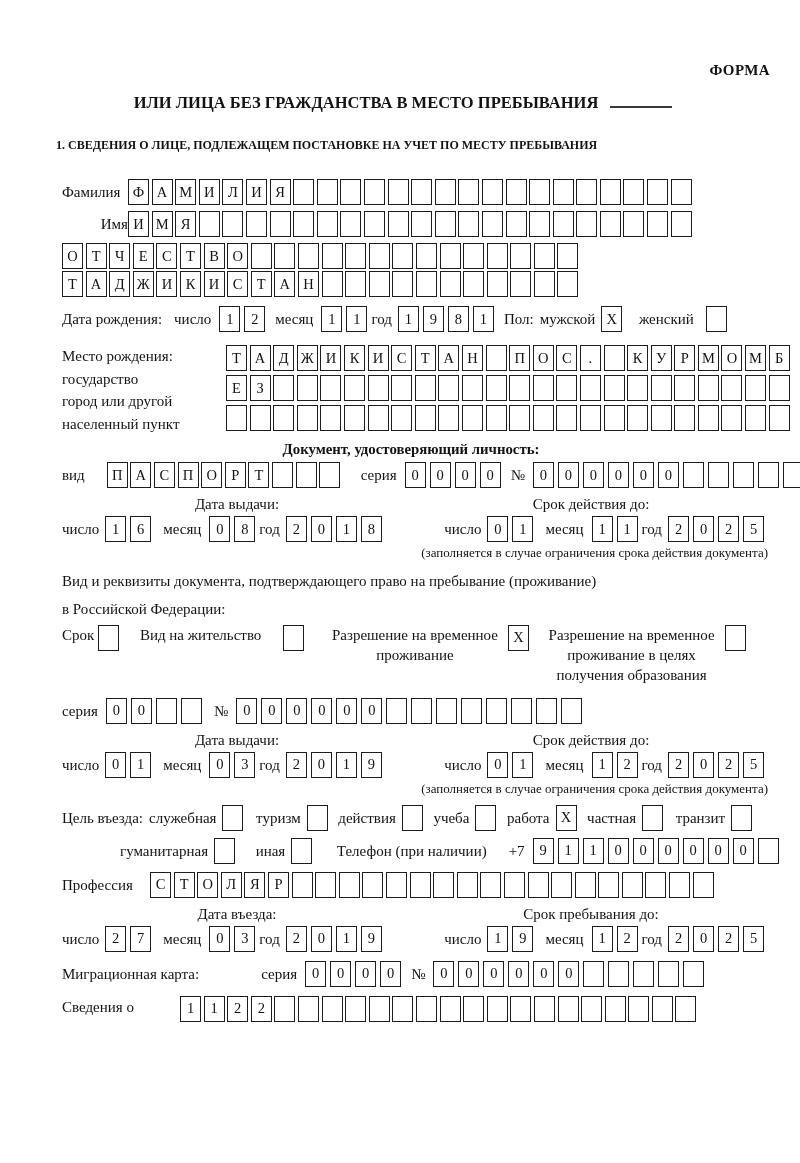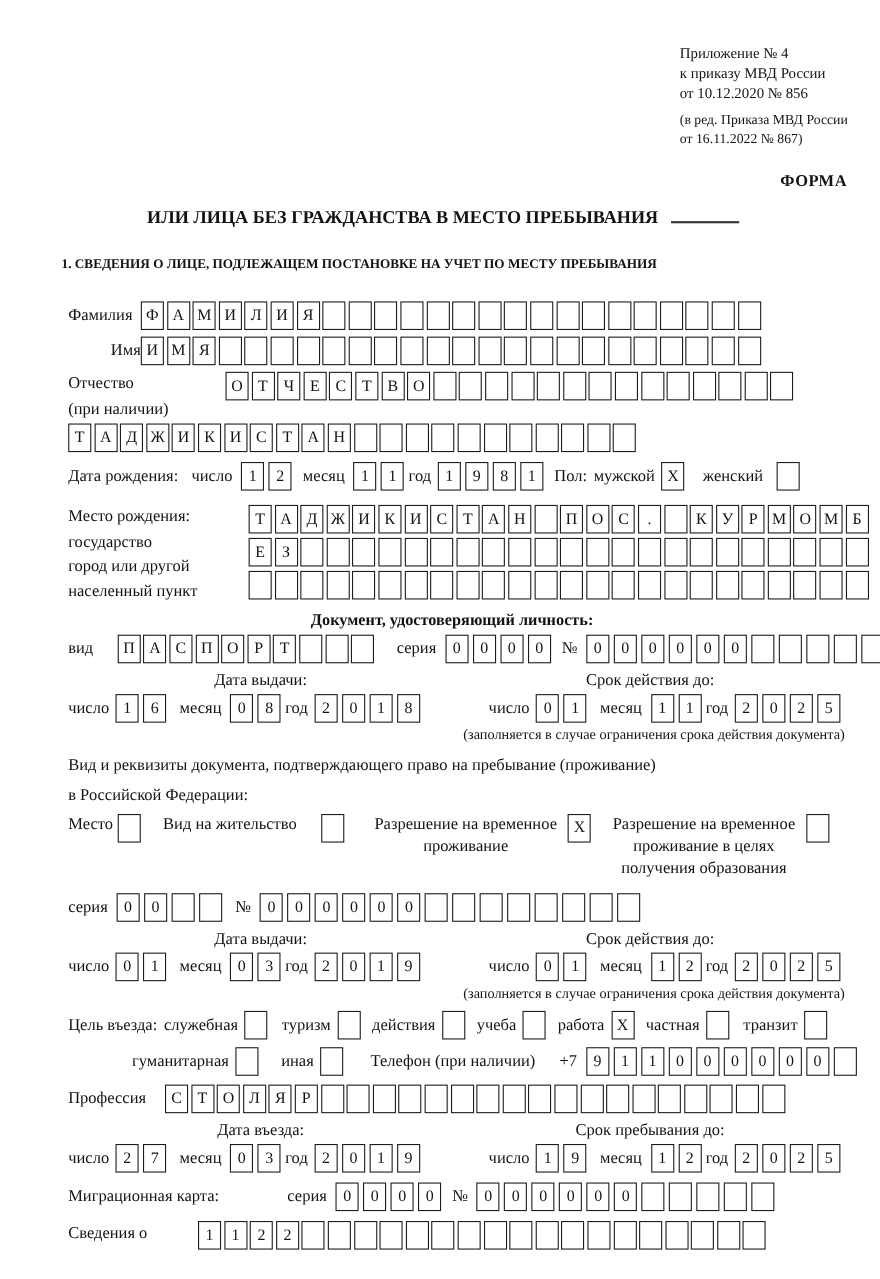--- a/index.html
+++ b/index.html
@@ -51,27 +51,20 @@
   .optlbl-wide{width:172px;text-align:center;font-size:15px;line-height:1.35;}
   
   .popt{display:inline-flex;align-items:center;flex:none;}
   .popt .cells{margin-left:6px;}
 </style>
 </head>
 <body>
 
 <div class="page">
 
-  <div class="top-right">
-    <div>Приложение № 4</div>
-    <div>к приказу МВД России</div>
-    <div>от 10.12.2020 № 856</div>
-    <div class="sub first">(в ред. Приказа МВД России</div>
-    <div class="sub">от 16.11.2022 № 867)</div>
-  </div>
   <div class="forma">ФОРМА</div>
 
   <div class="title">
     <div><span>ИЛИ ЛИЦА БЕЗ ГРАЖДАНСТВА В МЕСТО ПРЕБЫВАНИЯ</span><span class="blank"></span></div>
   </div>
 
   <div class="sec-head">1. СВЕДЕНИЯ О ЛИЦЕ, ПОДЛЕЖАЩЕМ ПОСТАНОВКЕ НА УЧЕТ ПО МЕСТУ ПРЕБЫВАНИЯ</div>
 
   <div class="r" style="margin-top:26px;">
     <span class="lbl" style="width:66px;">Фамилия</span>
@@ -127,24 +120,20 @@
         <span class="cell"></span>
         <span class="cell"></span>
         <span class="cell"></span>
         <span class="cell"></span>
         <span class="cell"></span>
         <span class="cell"></span>
       </span>
   </div>
 
   <div class="rt" style="margin-top:6px;">
-    <span class="labelcol" style="width:143px;">
-      <div>Отчество</div>
-      <div>(при наличии)</div>
-    </span>
     <span class="cells">
         <span class="cell">О</span>
         <span class="cell">Т</span>
         <span class="cell">Ч</span>
         <span class="cell">Е</span>
         <span class="cell">С</span>
         <span class="cell">Т</span>
         <span class="cell">В</span>
         <span class="cell">О</span>
         <span class="cell"></span>
@@ -393,21 +382,21 @@
         </span>
     </div>
   </div>
   <div class="note-right">(заполняется в случае ограничения срока действия документа)</div>
 
   <div class="lbl" style="margin-top:10px;">Вид и реквизиты документа, подтверждающего право на пребывание (проживание)</div>
   <div class="lbl" style="margin-top:7px;">в Российской Федерации:</div>
 
   <div class="rt" style="margin-top:6px;">
     <span class="opt">
-      <span class="lbl">Место</span>
+      <span class="lbl">Срок</span>
       <span class="cells" style="margin-left:4px;">
           <span class="cell"></span>
         </span>
     </span>
     <span class="opt gap18">
       <span class="lbl">Вид на жительство</span>
       <span class="cells" style="margin-left:22px;">
           <span class="cell"></span>
         </span>
     </span>

